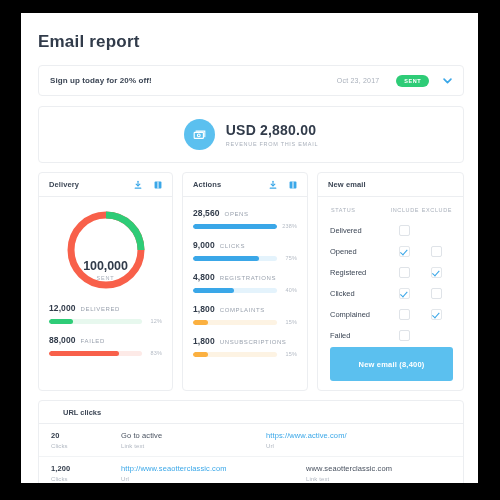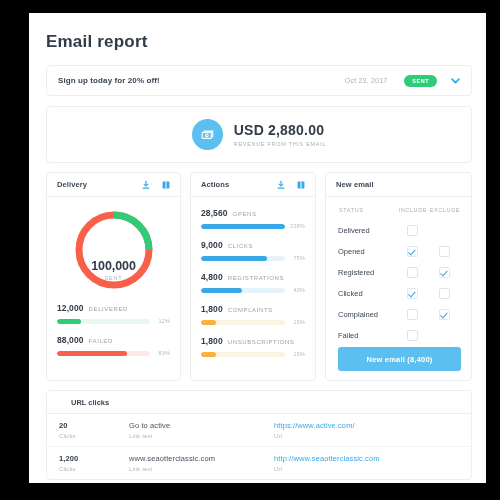--- a/index.html
+++ b/index.html
@@ -6,21 +6,21 @@
     margin: 0;
     padding: 0;
     width: 500px;
     height: 500px;
     background: #000000;
     font-family: "Liberation Sans", sans-serif;
     overflow: hidden;
   }
   .page {
     position: absolute;
-    left: 29px;
+    left: 21px;
     top: 13px;
     width: 457px;
     height: 470px;
     background: #ffffff;
     overflow: hidden;
   }
   .page-title {
     margin: 19px 0 0 17px;
     font-size: 17px;
     font-weight: bold;
@@ -216,21 +216,21 @@
     border: solid #3aa7e8;
     border-width: 0 1.6px 1.6px 0;
     transform: rotate(42deg);
   }
   .ne-spacer { flex: 1; }
   .ne-button {
     background: #5bc0ef;
     color: #ffffff;
     border: none;
     border-radius: 3px;
-    height: 24px;
+    height: 34px;
     font-size: 7.5px;
     font-weight: bold;
     font-family: "Liberation Sans", sans-serif;
     letter-spacing: 0.2px;
     width: 100%;
     cursor: pointer;
   }
   
   .url-card { margin: 9px 14px 0 17px; }
   .url-head {
@@ -519,24 +519,24 @@
         <div class="url-v link">https://www.active.com/</div>
         <div class="url-k">Url</div>
       </div>
     </div>
 
     <div class="url-row">
       <div class="url-col url-c1">
         <div class="url-v">1,200</div>
         <div class="url-k">Clicks</div>
       </div>
+      <div class="url-col url-c3">
+        <div class="url-v link">http://www.seaotterclassic.com</div>
+        <div class="url-k">Url</div>
+      </div>
       <div class="url-col url-c2">
         <div class="url-v plain">www.seaotterclassic.com</div>
         <div class="url-k">Link text</div>
       </div>
-      <div class="url-col url-c3">
-        <div class="url-v link">http://www.seaotterclassic.com</div>
-        <div class="url-k">Url</div>
-      </div>
     </div>
   </div>
 
 </div>
 
 </body></html>

